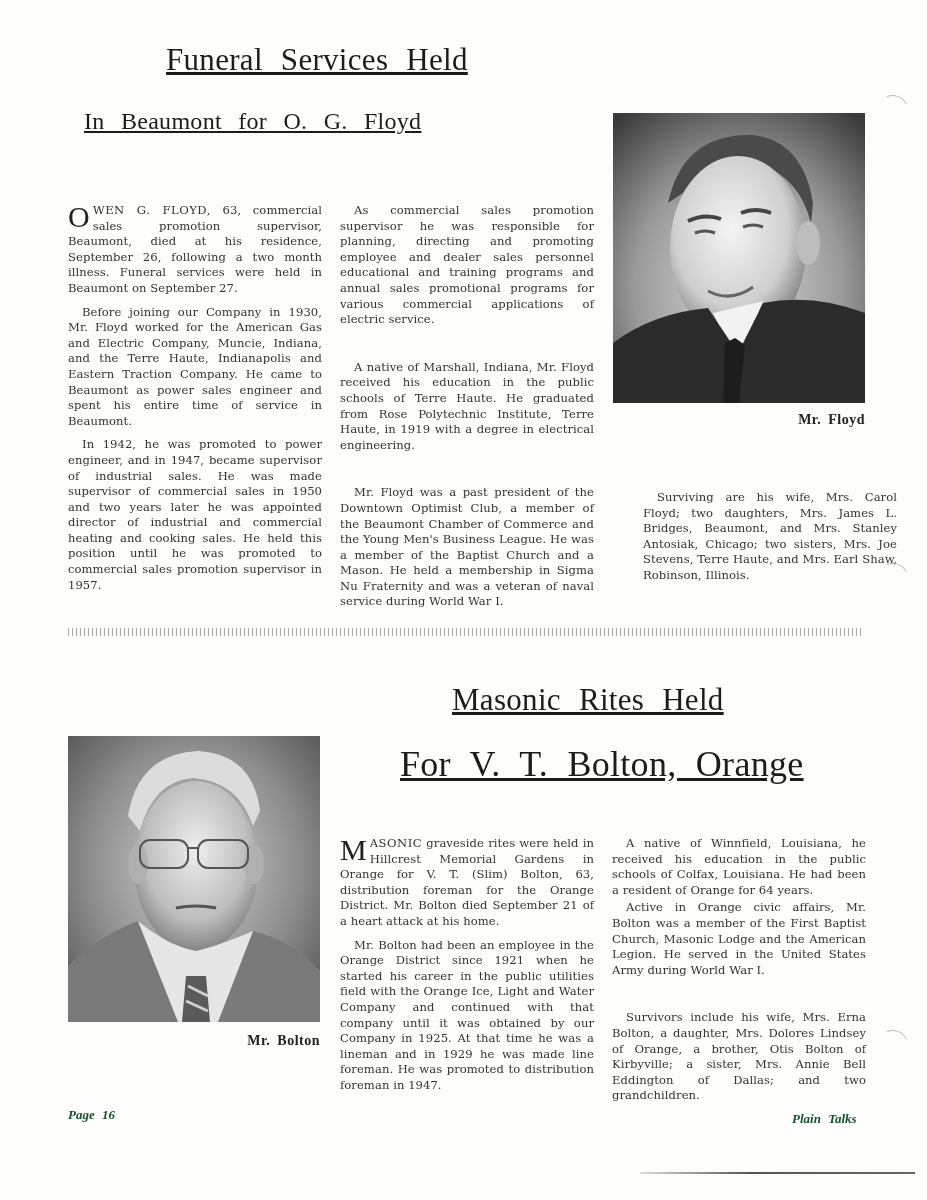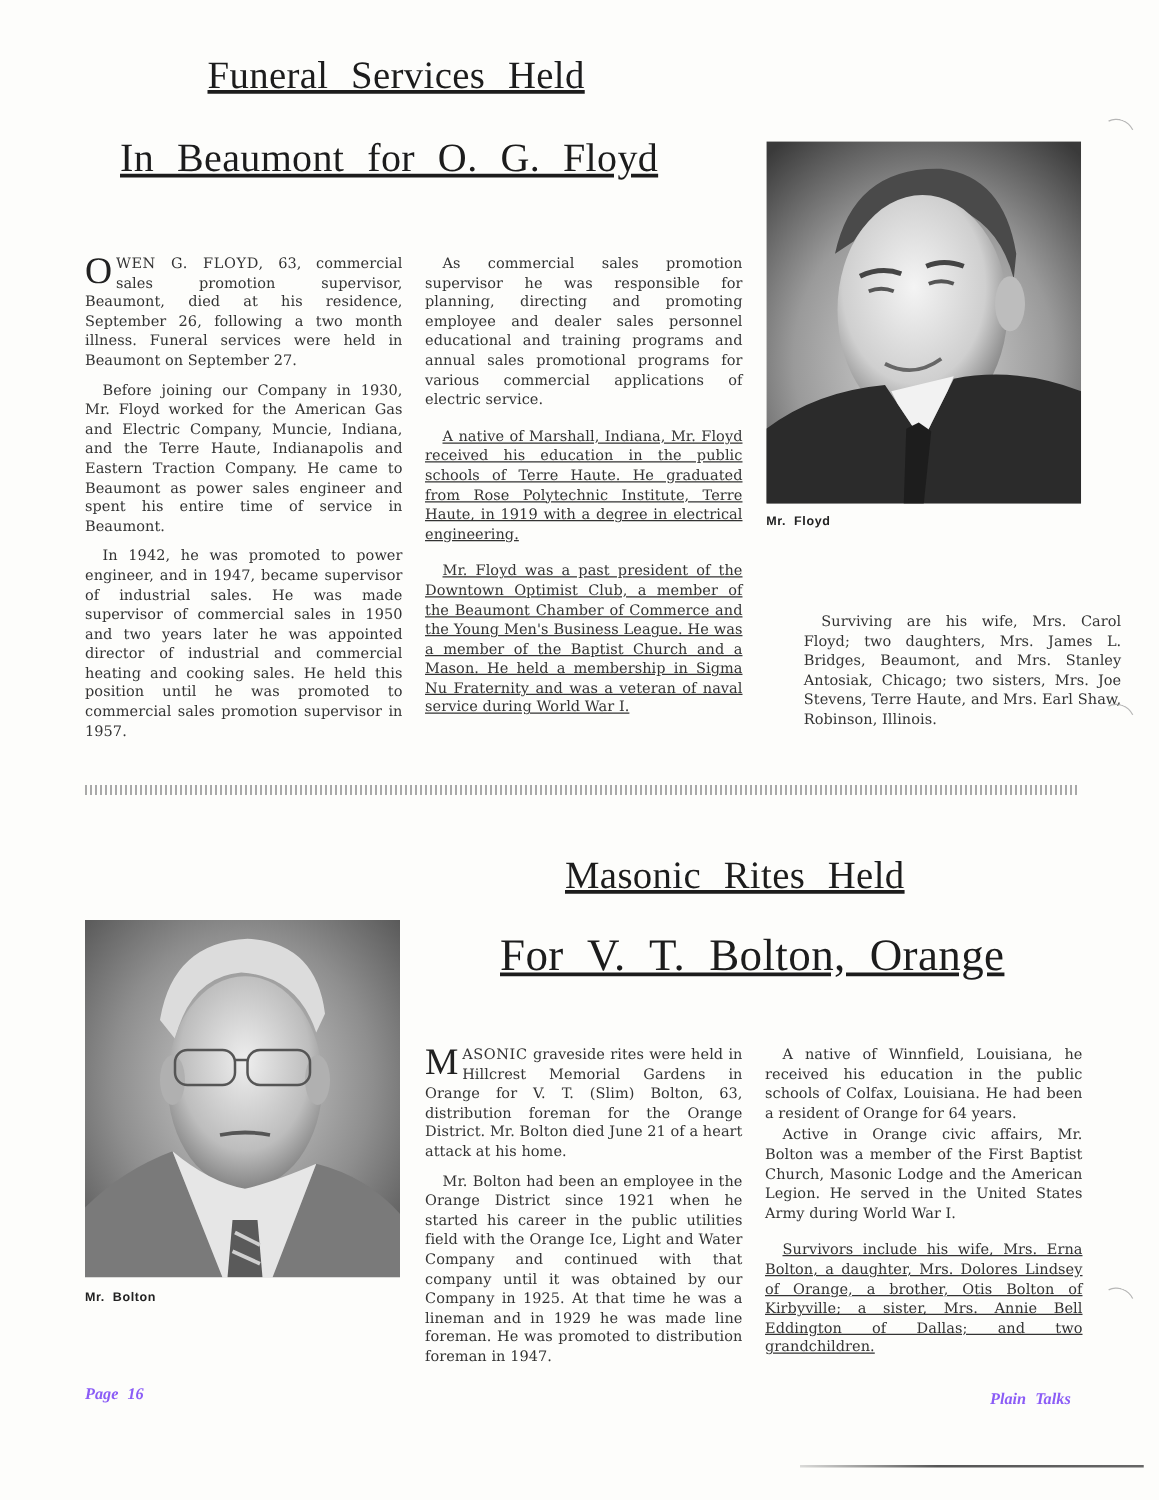--- a/index.html
+++ b/index.html
@@ -11,73 +11,73 @@
   }
   .abs { position: absolute; text-decoration: underline; }
   .headline {
     font-family: "Liberation Serif", serif;
     color: #1c1c1c;
     white-space: nowrap;
     word-spacing: 10px;
     letter-spacing: 0.3px;
   }
   .h1a { left: 166px; top: 42px; font-size: 31px; }
-  .h1b { left: 96px;  top: 108px; font-size: 32px; }
+  .h1b { left: 84px;  top: 108px; font-size: 24px; }
   .h2a { left: 452px; top: 682px; font-size: 31px; }
   .h2b { left: 400px; top: 743px; font-size: 36px; }
 
   .col {
     position: absolute;
     font-size: 11.6px;
     line-height: 15.6px;
     text-align: justify;
     color: #333;
     font-family: "DejaVu Serif", serif;
     letter-spacing: 0.05px;
   }
   .col p { margin: 0 0 8px 0; text-indent: 14px; }
   .col p.first { text-indent: 0; }
-  .col p.gap { margin-top: 14px; text-decoration: underline; }
+  .col p.gap { margin-top: 32px; }
   .dropcap {
     float: left;
     font-family: "Liberation Serif", serif;
     font-size: 30px;
     line-height: 24px;
     margin: 2px 3px 0 0;
     color: #222;
   }
   .leadcaps { letter-spacing: 0.5px; }
 
   .photo {
     position: absolute;
     overflow: hidden;
   }
   .photo svg { display: block; }
   .caption {
     position: absolute;
-    font-family: Liberation Sans, sans-serif;
+    font-family: Liberation Serif, serif;
     font-weight: bold;
-    font-size: 10px;
+    font-size: 14px;
     color: #222;
-    text-align: left;
+    text-align: right;
     letter-spacing: 0.5px;
     word-spacing: 3px;
   }
   .divider {
     position: absolute; left: 68px; top: 628px; width: 795px; height: 8px;
     background: repeating-linear-gradient(90deg, #9a9a9a 0 1.5px, transparent 1.5px 4px);
     opacity: 0.85;
   }
   .footer {
     position: absolute;
     font-family: "Liberation Serif", serif;
     font-style: italic;
     font-weight: bold;
     font-size: 13px;
-    color: #8b5cf6;
+    color: #14532d;
     word-spacing: 4px;
   }
   .bottom-rule {
     position: absolute; left: 640px; top: 1172px; width: 275px; height: 1.5px;
     background: linear-gradient(90deg, rgba(80,80,80,0.2), #555 40%, #666 100%);
   }
   .punch {
     position: absolute; width: 28px; height: 28px; border-radius: 50%;
     border-top: 1.5px solid #999; border-right: 1.5px solid transparent;
     border-left: 1.5px solid transparent; border-bottom: 1.5px solid transparent;
@@ -171,21 +171,21 @@
     <path d="M252 286 L252 235 Q225 205 185 195 L150 286 Z" fill="#7a7a7a"></path>
     <path d="M70 185 L110 286 L150 286 L185 195 Q150 210 128 215 Q100 210 70 185 Z" fill="#e6e6e6"></path>
     <path d="M118 240 L138 240 L142 286 L114 286 Z" fill="#5a5a5a"></path>
     <path d="M120 250 L140 260 M118 265 L140 275" stroke="#cfcfcf" stroke-width="3"></path>
   </svg>
 </div>
 <div class="caption" style="left:68px; top:1033px; width:252px;">Mr. Bolton</div>
 
 <div class="col" style="left:340px; top:836px; width:254px;">
   <p class="first">
-    <span class="dropcap">M</span><span class="leadcaps">ASONIC</span><span> graveside rites were held in Hillcrest Memorial Gardens in Orange for V. T. (Slim) Bolton, 63, distribution foreman for the Orange District. Mr. Bolton died June 21 of a heart attack at his home.</span>
+    <span class="dropcap">M</span><span class="leadcaps">ASONIC</span><span> graveside rites were held in Hillcrest Memorial Gardens in Orange for V. T. (Slim) Bolton, 63, distribution foreman for the Orange District. Mr. Bolton died September 21 of a heart attack at his home.</span>
   </p>
   <p>Mr. Bolton had been an employee in the Orange District since 1921 when he started his career in the public utilities field with the Orange Ice, Light and Water Company and continued with that company until it was obtained by our Company in 1925. At that time he was a lineman and in 1929 he was made line foreman. He was promoted to distribution foreman in 1947.</p>
 </div>
 
 <div class="col" style="left:612px; top:836px; width:254px;">
   <p style="margin-bottom:2px;">A native of Winnfield, Louisiana, he received his education in the public schools of Colfax, Louisiana. He had been a resident of Orange for 64 years.</p>
   <p>Active in Orange civic affairs, Mr. Bolton was a member of the First Baptist Church, Masonic Lodge and the American Legion. He served in the United States Army during World War I.</p>
   <p class="gap">Survivors include his wife, Mrs. Erna Bolton, a daughter, Mrs. Dolores Lindsey of Orange, a brother, Otis Bolton of Kirbyville; a sister, Mrs. Annie Bell Eddington of Dallas; and two grandchildren.</p>
 </div>
 

